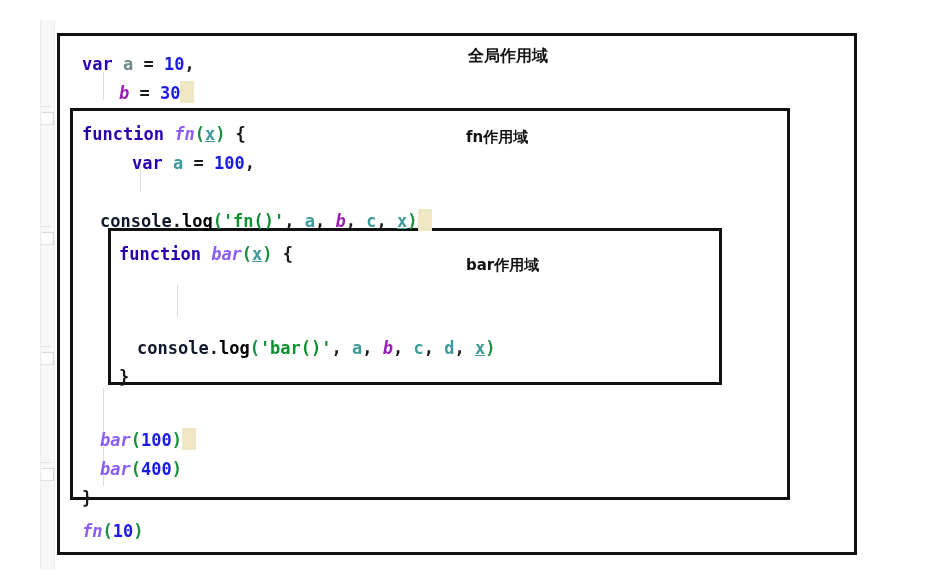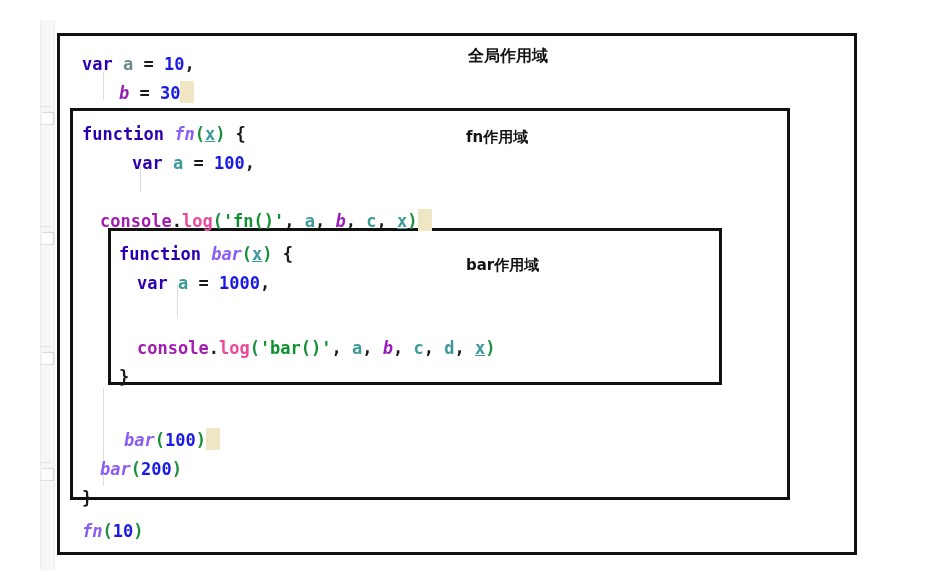--- a/index.html
+++ b/index.html
@@ -90,22 +90,22 @@
 
   
   .kw       { color: #2a00b0; font-weight: bold; }
   .num      { color: #1a1ae6; font-weight: bold; }
   .punct    { color: #1a1a1a; font-weight: bold; }
   .varA     { color: #6f8a8a; font-weight: bold; }
   .varA2    { color: #3e9a9a; font-weight: bold; }
   .varB     { color: #9a1db8; font-weight: bold; font-style: italic; }
   .varC     { color: #3e9a9a; font-weight: bold; }
   .varD     { color: #3e9a9a; font-weight: bold; }
-  .obj      { color: #a21caf; font-weight: bold; }
-  .meth     { color: #ec4899; font-weight: bold; }
+  .obj      { color: #0f172a; font-weight: bold; }
+  .meth     { color: #000000; font-weight: bold; }
   .paren    { color: #1b8f3e; font-weight: bold; }
   .str      { color: #109030; font-weight: bold; }
   .fname    { color: #8b5cf6; font-weight: bold; font-style: italic; text-align: right; }
   .param    { color: #3e9a9a; font-weight: bold; text-decoration: underline; }
   .brace    { color: #1a1a1a; font-weight: bold; }
 
   
   .hl {
     display: inline-block;
     background: #efe6c4;
@@ -171,35 +171,34 @@
 
     
 
     
     <div class="line" style="left:100px; top:199px;"><span class="obj">console</span><span class="punct">.</span><span class="meth">log</span><span class="paren">(</span><span class="str">'fn()'</span><span><span class="punct">,</span><span> </span><span class="varA2">a</span><span class="punct">,</span><span> </span><span class="varB">b</span><span class="punct">,</span><span> </span><span class="varC">c</span><span class="punct">,</span><span> </span><span class="param">x</span></span><span class="paren">)</span><span class="hl"></span></div>
 
     
     <div class="line" style="left:119px; top:232px;"><span class="kw">function</span><span> </span><span class="fname">bar</span><span class="paren">(</span><span class="param">x</span><span class="paren">)</span><span class="brace"> {</span></div>
 
     
-    <div class="line" style="left:137px; top:261px;"><span class="kw">var</span><span> </span><span class="varA2">a</span><span class="punct"> = </span><span class="num">1000</span><span class="punct">,</span></div>
 
     
 
     
     <div class="line" style="left:137px; top:326px;"><span class="obj">console</span><span class="punct">.</span><span class="meth">log</span><span class="paren">(</span><span class="str">'bar()'</span><span><span class="punct">,</span><span> </span><span class="varA2">a</span><span class="punct">,</span><span> </span><span class="varB">b</span><span class="punct">,</span><span> </span><span class="varC">c</span><span class="punct">,</span><span> </span><span class="varD">d</span><span class="punct">,</span><span> </span><span class="param">x</span></span><span class="paren">)</span></div>
 
     
     <div class="line" style="left:119px; top:355px;"><span class="brace">}</span></div>
 
     
-    <div class="line" style="left:100px; top:418px;margin-left:24px;"><span class="fname">bar</span><span class="paren">(</span><span class="num">100</span><span class="paren">)</span><span class="hl"></span></div>
-
-    
-    <div class="line" style="left:100px; top:447px;"><span class="fname">bar</span><span class="paren">(</span><span class="num">200</span><span class="paren">)</span></div>
+    <div class="line" style="left:100px; top:418px;"><span class="fname">bar</span><span class="paren">(</span><span class="num">100</span><span class="paren">)</span><span class="hl"></span></div>
+
+    
+    <div class="line" style="left:100px; top:447px;"><span class="fname">bar</span><span class="paren">(</span><span class="num">400</span><span class="paren">)</span></div>
 
     
     <div class="line" style="left:82px; top:476px;"><span class="brace">}</span></div>
 
     
     <div class="line" style="left:82px; top:509px;"><span class="fname">fn</span><span class="paren">(</span><span class="num">10</span><span class="paren">)</span></div>
 
   </div>
 
   <div class="annot" id="annot-global">全局作用域</div>

